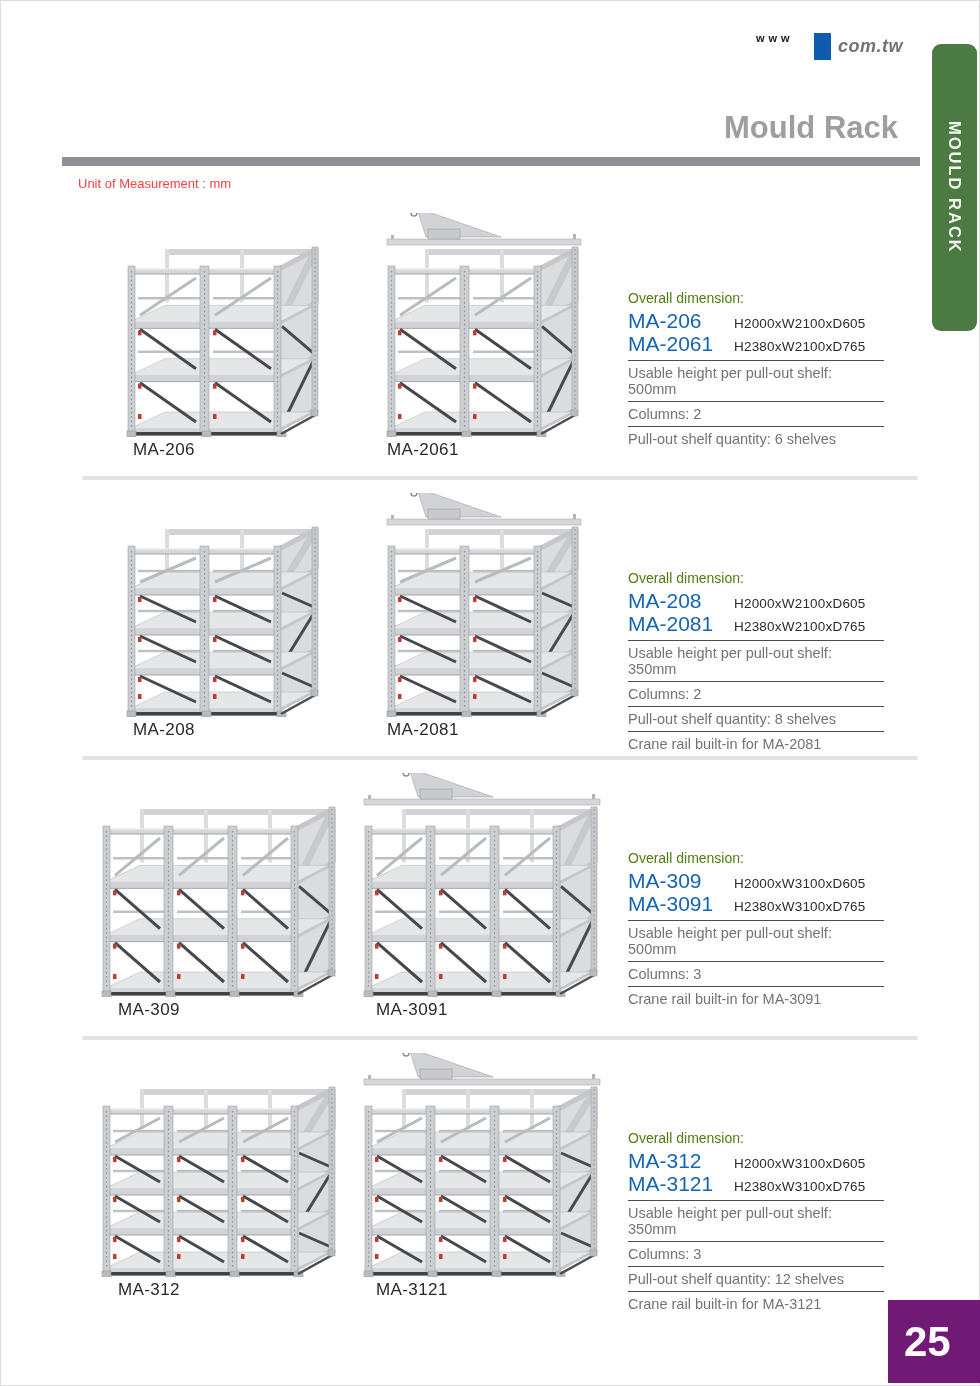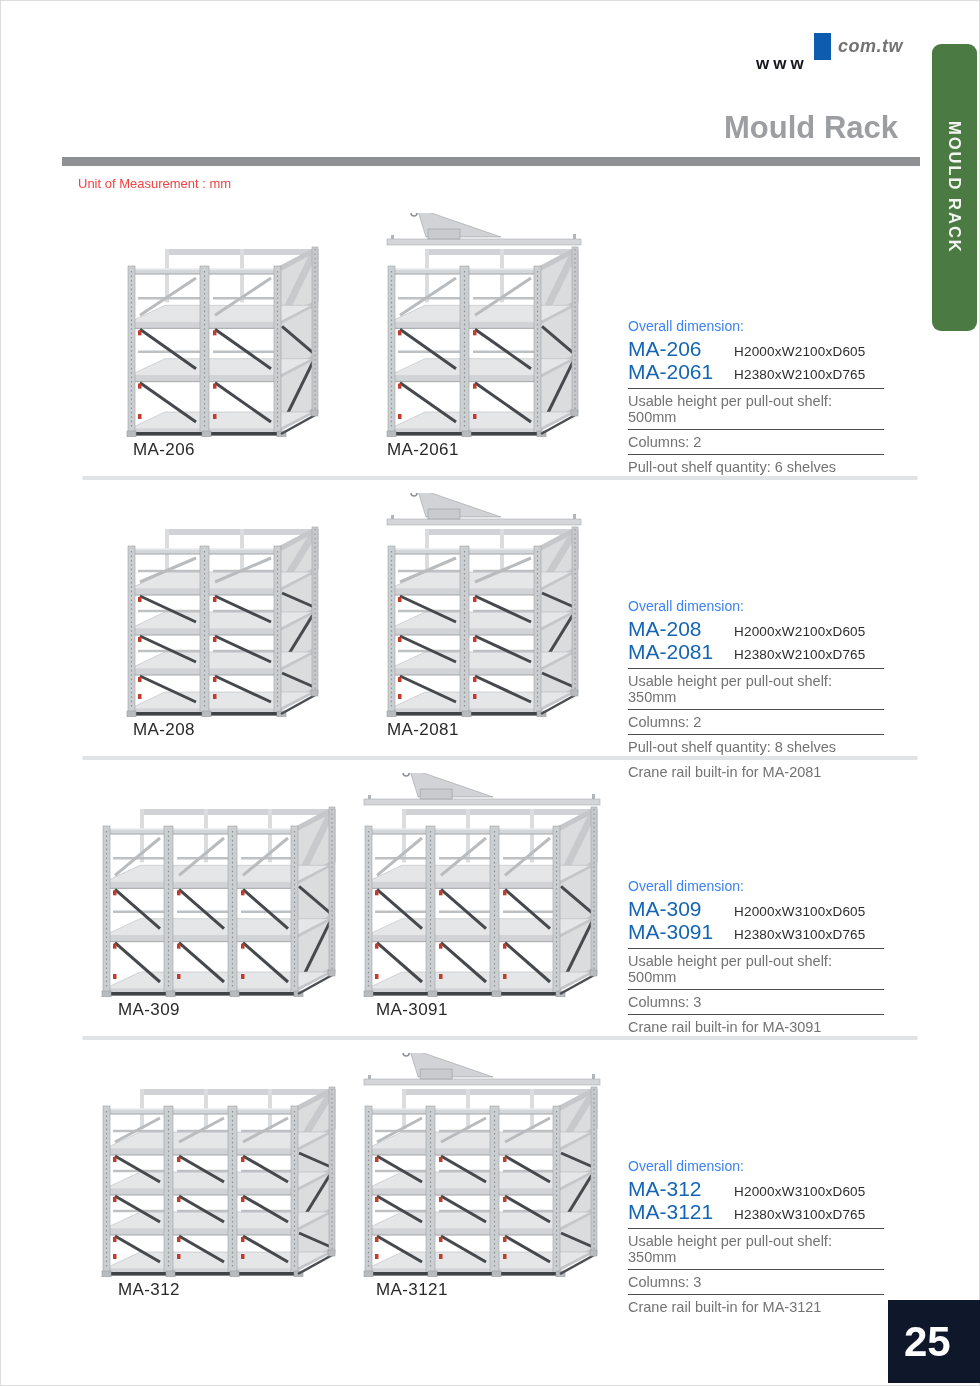--- a/index.html
+++ b/index.html
@@ -1,47 +1,47 @@
 <!DOCTYPE html>
 <html><head>
 <meta charset="utf-8">
 <style>
   html,body{margin:0;padding:0;background:#ffffff;}
   .page{position:relative;width:980px;height:1386px;background:#ffffff;overflow:hidden;
         font-family:"Liberation Sans", sans-serif;box-shadow:inset 0 0 0 1px #dcdcdc;}
 
   
-  .logo-www{position:absolute;left:756px;top:54px;font-size:17px;font-weight:bold;
+  .logo-www{position:absolute;left:756px;top:32px;font-size:11px;font-weight:bold;
             letter-spacing:4px;color:#16181c;}
   .logo-domain{position:absolute;left:838px;top:36px;font-size:18px;font-weight:bold;
             letter-spacing:0.5px;color:#737373;font-style:italic;}
   .logo-kblock{position:absolute;left:814px;top:33px;width:17px;height:27px;background:#0d5caf;}
   .logo-name{position:absolute;left:710px;top:40px;font-size:71px;line-height:1;
             font-weight:bold;letter-spacing:-3px;color:#0d5caf;}
   .subtitle{position:absolute;right:82px;top:110px;font-size:31px;font-weight:bold;color:#9c9ea1;}
   .hbar{position:absolute;left:62px;top:157px;width:858px;height:9px;background:#8e9093;}
   .unit-note{position:absolute;left:78px;top:176px;font-size:13px;color:#ef4444;}
 
   .side-tab{position:absolute;left:932px;top:44px;width:45px;height:287px;background:#4b7a42;
             border-radius:9px;display:flex;align-items:center;justify-content:center;}
   .side-tab span{writing-mode:vertical-rl;font-size:16.5px;font-weight:bold;
             letter-spacing:2px;color:#f3f5f0;white-space:nowrap;}
 
-  .page-num{position:absolute;left:888px;top:1300px;width:92px;height:83px;background:#0f172a;
+  .page-num{position:absolute;left:888px;top:1300px;width:92px;height:83px;background:#701a75;
             display:flex;align-items:center;}
   .page-num span{color:#ffffff;font-size:42px;font-weight:bold;padding-left:16px;}
 
   
   .product{position:absolute;left:0;width:980px;height:280px;}
   .rack{position:absolute;}
   .rack-label{position:absolute;top:235px;font-size:17px;color:#2a2a2a;letter-spacing:0.4px;}
   .divider{position:absolute;left:82px;width:836px;height:4px;background:#e2e3e4;border-radius:2px;}
 
   .specs{position:absolute;left:628px;top:85px;width:256px;}
-  .dim-head{font-size:14px;color:#3b82f6;margin-bottom:3px;margin-top:28px;}
+  .dim-head{font-size:14px;color:#4d7c0f;margin-bottom:3px;}
   .model-row{display:flex;align-items:baseline;height:23px;}
   .model-name{font-size:21px;color:#1565b3;width:106px;flex:none;}
   .model-dim{font-size:13.5px;color:#2c2c2c;letter-spacing:0.2px;}
   .models{padding-bottom:5px;}
   .spec-row{border-top:1.3px solid #4b4b4b;padding:3.5px 0 4.5px;font-size:14.5px;color:#737373;}
 </style>
 </head>
 <body>
 
 <div class="page">
@@ -712,18 +712,19 @@
             <span class="model-dim">H2000xW3100xD605</span>
           </div>
           <div class="model-row">
             <span class="model-name">MA-3121</span>
             <span class="model-dim">H2380xW3100xD765</span>
           </div>
         </div>
         <div class="spec-rows">
           <div class="spec-row">Usable height per pull-out shelf: 350mm</div>
           <div class="spec-row">Columns: 3</div>
+          <div class="spec-row">Pull-out shelf quantity: 12 shelves</div>
           <div class="spec-row">Crane rail built-in for MA-3121</div>
         </div>
       </div>
     </section>
 
 </div>
 
 </body></html>

